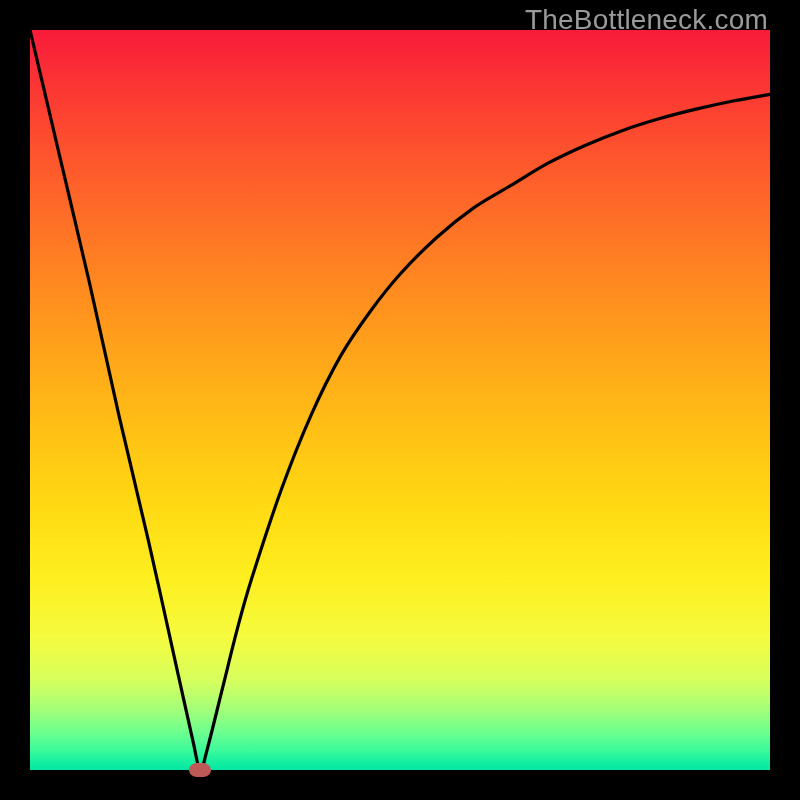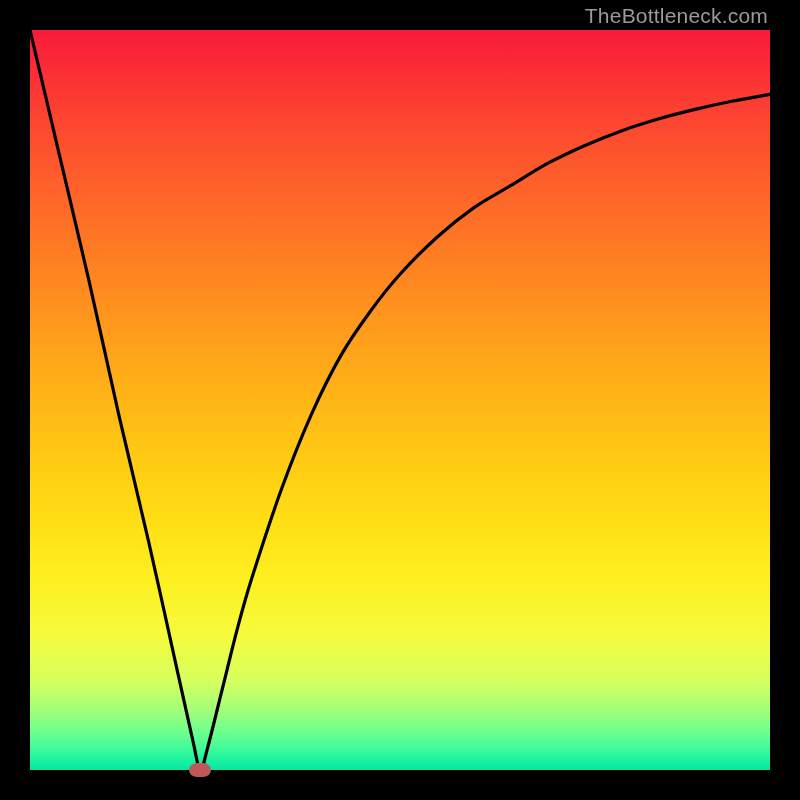--- a/index.html
+++ b/index.html
@@ -40,21 +40,21 @@
       #38f99b 97.5%,
       #14eea1 99%,
       #05e7a3 100%
     );
   }
   .watermark {
     position: absolute;
     top: 4px;
     right: 32px;
     color: #9a9a9a;
-    font-size: 21px;
+    font-size: 28px;
     letter-spacing: 0.2px;
     font-weight: 500;
   }
   svg.curve {
     position: absolute;
     inset: 0;
     width: 100%;
     height: 100%;
   }
   .marker {

